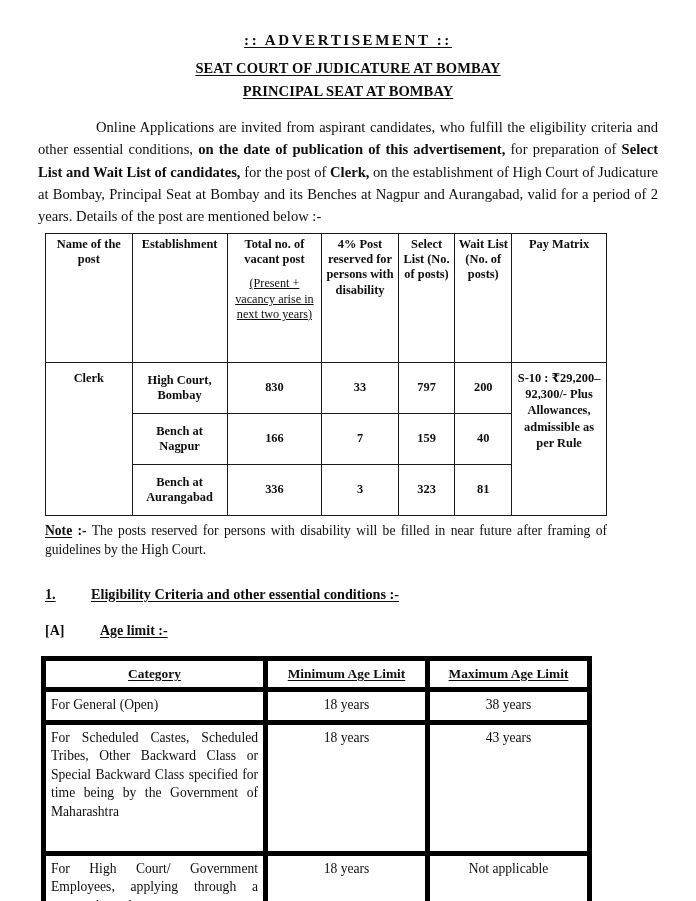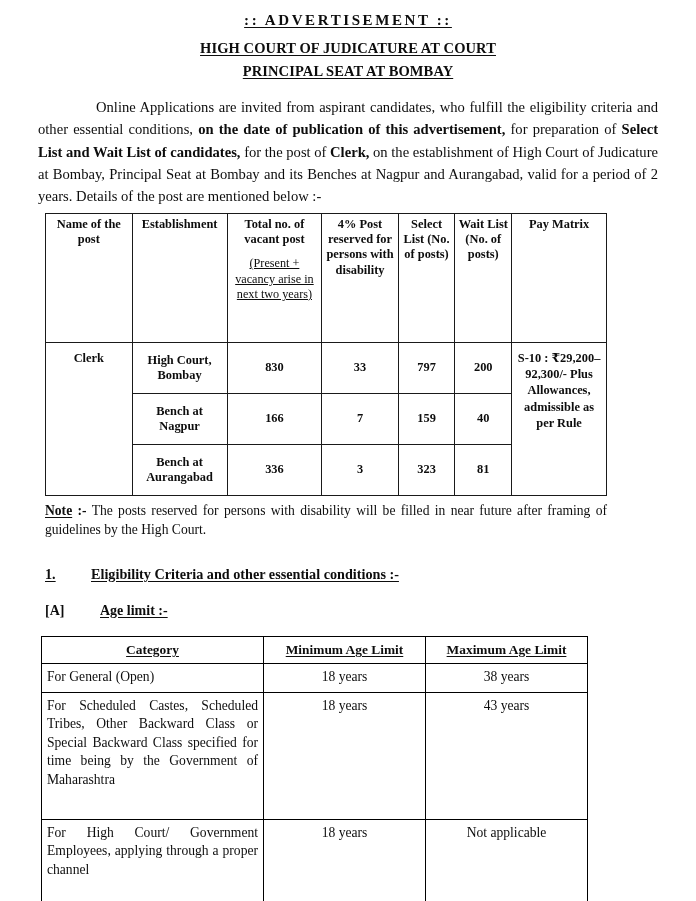--- a/index.html
+++ b/index.html
@@ -12,21 +12,21 @@
     height: 901px;
     font-family: "Liberation Serif", "DejaVu Serif", serif;
     color: #0d0d0d;
     overflow: hidden;
   }
   .page {
     position: relative;
     width: 696px;
     height: 758px;
     box-sizing: border-box;
-    padding: 6px 38px 0 38px;
+    padding: 26px 38px 0 38px;
   }
 
   
   .title-block { text-align: center; }
   .adv-title {
     font-weight: bold;
     font-size: 15px;
     letter-spacing: 2.6px;
     text-decoration: underline;
     text-underline-offset: 2px;
@@ -155,21 +155,21 @@
   }
 
   
   .age-table {
     width: 546px;
     margin: 17px 0 0 3px;
     table-layout: fixed;
     font-size: 13.6px;
   }
   .age-table th, .age-table td {
-    border: 1px solid #000000;
+    border: 5px solid #000000;
     padding: 4px 5px;
     vertical-align: top;
     margin-top: 48px;
   }
   .age-table thead th {
     font-weight: bold;
     text-align: center;
     text-decoration: underline;
     text-underline-offset: 2px;
     font-size: 13.4px;
@@ -191,21 +191,21 @@
   .r2 td { height: 118px; }
   .r3 td { height: 80px; }
 </style>
 </head>
 <body>
 
 <div class="page">
 
   <div class="title-block">
     <div class="adv-title">:: ADVERTISEMENT ::</div>
-    <div class="court-title">HIGH COURT OF JUDICATURE AT COURT</div>
+    <div class="court-title">SEAT COURT OF JUDICATURE AT BOMBAY</div>
     <div class="seat-title">PRINCIPAL SEAT AT BOMBAY</div>
   </div>
 
   <p class="intro"><span>Online Applications are invited from aspirant candidates, who fulfill the eligibility criteria and other essential conditions, </span><b>on the date of publication of this advertisement,</b><span> for preparation of </span><b>Select List and Wait List of candidates,</b><span> for the post of </span><b>Clerk,</b><span> on the establishment of High Court of Judicature at Bombay, Principal Seat at Bombay and its Benches at Nagpur and Aurangabad, valid for a period of 2 years.  Details of the post are mentioned below :-</span></p>
 
   <table class="vac-table">
     <colgroup>
       <col class="col-post">
         <col class="col-est">
         <col class="col-total">

